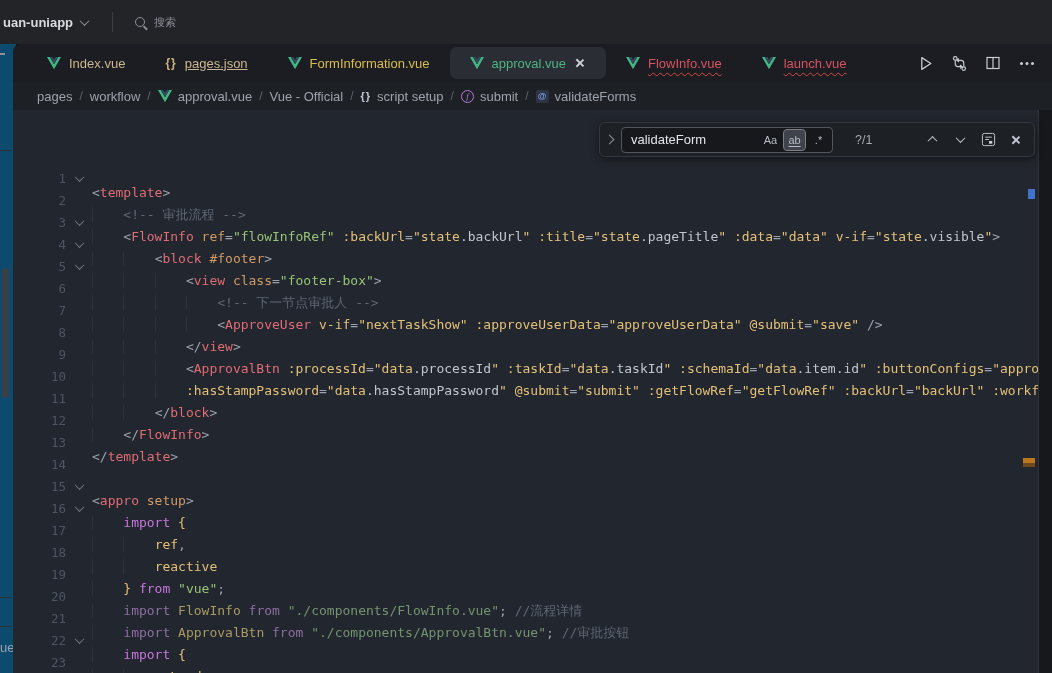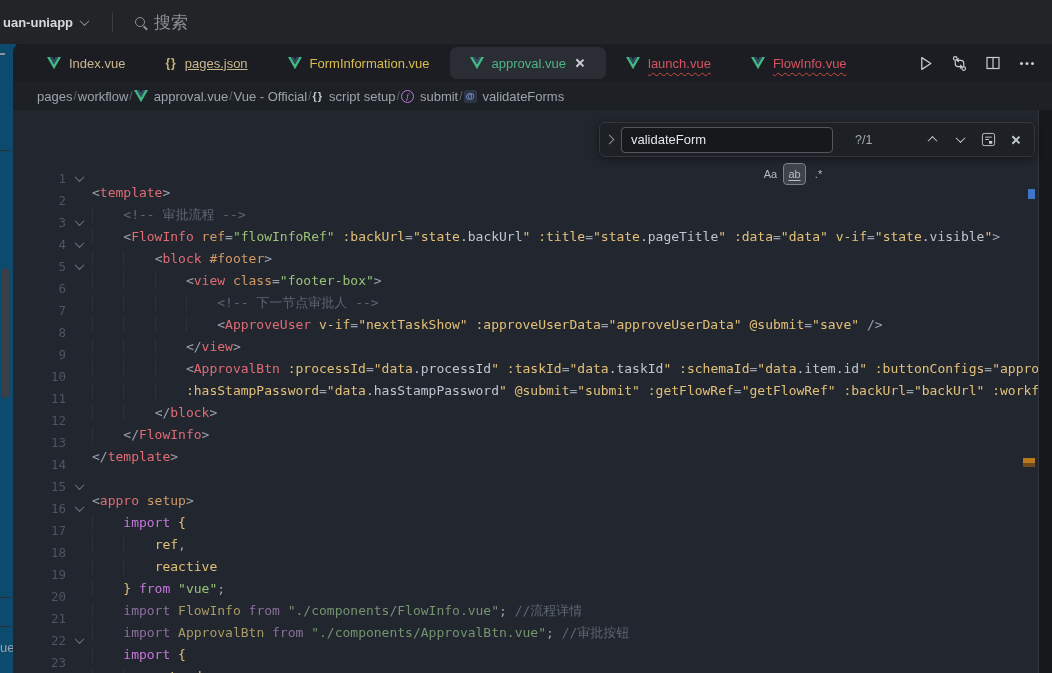--- a/index.html
+++ b/index.html
@@ -8,21 +8,21 @@
   #app { position:relative; width:1052px; height:673px; background:#1d2024; }
 
   
   .titlebar { position:absolute; left:0; top:0; width:1052px; height:44px; background:#232428; display:flex; align-items:center; }
   .ws-name { display:flex; align-items:center; gap:8px; margin-left:3px; color:#d6d9dd; font-size:13px; font-weight:bold; cursor:default; }
   .chev { width:7px; height:7px; border-right:1.5px solid #8a9097; border-bottom:1.5px solid #8a9097; display:inline-block; }
   .chev.down { transform:rotate(45deg) translate(-1px,-1px); }
   .chev.up   { transform:rotate(-135deg) translate(-1px,-1px); }
   .chev.right{ transform:rotate(-45deg); }
   .tdivider { width:1px; height:20px; background:#3b3d42; margin-left:24px; }
-  .tsearch { display:flex; align-items:center; gap:9px; margin-left:22px; color:#8b9098; font-size:17px; }
+  .tsearch { display:flex; align-items:center; gap:9px; margin-left:22px; color:#8b9098; font-size:11px; }
   .mag { width:10px; height:10px; border:1.5px solid #8b9098; border-radius:50%; position:relative; display:inline-block; }
   .mag::after { content:""; position:absolute; width:5px; height:1.5px; background:#8b9098; transform:rotate(45deg); right:-4px; bottom:-2px; }
 
   
   .sliver { position:absolute; left:0; top:44px; width:18px; height:629px; background:#0c4a6e; border-right:2px solid #151619; overflow:hidden; }
   .sliver .dash { position:absolute; left:0; top:9px; width:5px; height:2px; background:#8b9098; }
   .sliver .sep { position:absolute; left:0; width:11px; height:1px; background:#2c2f34; }
   .sliver .thumb { position:absolute; left:2px; top:224px; width:7px; height:130px; background:#3a3f47; border-radius:4px; }
   .sliver .ptxt { position:absolute; left:0; top:596px; color:#9aa1ab; font-size:13px; }
 
@@ -38,21 +38,21 @@
   .braces-w { color:#c3c9d4; font-weight:bold; font-size:11px; letter-spacing:1px; }
   .xicon { position:relative; width:12px; height:12px; display:inline-block; cursor:pointer; }
   .xicon::before,.xicon::after { content:""; position:absolute; left:5px; top:1px; width:1.5px; height:10px; background:#c9cdd4; }
   .xicon::before { transform:rotate(45deg); } .xicon::after { transform:rotate(-45deg); }
   .actions { margin-left:auto; display:flex; align-items:center; gap:16px; padding-right:16px; }
   .act { width:18px; height:18px; display:flex; align-items:center; justify-content:center; cursor:pointer; }
   .dots { display:inline-block; width:14px; height:3px; position:relative; }
   .dots::before { content:""; position:absolute; left:0; top:0; width:3px; height:3px; border-radius:50%; background:#c8ccd4; box-shadow:5.5px 0 0 #c8ccd4, 11px 0 0 #c8ccd4; }
 
   
-  .breadcrumbs { position:absolute; left:0; top:38px; width:100%; height:28px; display:flex; align-items:center; gap:1px; padding-left:24px; font-size:13px; color:#9da3ad; background:#1d2025; }
+  .breadcrumbs { position:absolute; left:0; top:38px; width:100%; height:28px; display:flex; align-items:center; gap:7px; padding-left:24px; font-size:13px; color:#9da3ad; background:#1d2025; }
   .breadcrumbs .sepc { color:#5d636e; font-size:12px; }
   .bc-item { display:flex; align-items:center; gap:6px; cursor:pointer; white-space:nowrap; }
   .fn-icon { width:13px; height:13px; border:1px solid #b57edb; border-radius:50%; color:#b57edb; font-size:9px; display:flex; align-items:center; justify-content:center; font-style:italic; font-family:"Liberation Serif",serif; }
   .sym-icon { width:13px; height:13px; border-radius:2px; background:#2c3445; color:#7b96dd; font-size:9px; font-weight:bold; display:flex; align-items:center; justify-content:center; }
 
   
   .editor { position:absolute; left:0; top:66px; width:1039px; height:563px; background:#22262e; }
   .rstrip { position:absolute; right:0; top:0; width:14px; height:100%; background:#17181c; border-left:1px solid #31343a; }
   .marker { position:absolute; }
 
@@ -75,21 +75,21 @@
   .k  { color:#c678dd; }
   .kd { color:#8d6fa0; }
   .yd { color:#a89a64; }
   .sd { color:#74936f; }
 
   
   .findw { position:absolute; top:12px; right:17px; width:436px; height:35px; background:#1d2025; border:1px solid #34373d; border-radius:6px; box-shadow:0 2px 10px rgba(0,0,0,.45); display:flex; align-items:center; padding:0 8px 0 6px; gap:8px; z-index:5;justify-content:space-between; }
   .find-input-box { position:relative; width:212px; height:26px; background:#16181c; border:1px solid #53565e; border-radius:4px; display:flex; align-items:center; }
   .find-input-box input { position:absolute; left:0; top:0; width:138px; height:100%; background:transparent; border:none; outline:none; color:#e2e5ea; font-size:13px; padding-left:9px; font-family:"Liberation Sans",sans-serif; }
   .toggles { position:absolute; right:3px; top:2px; display:flex; gap:3px; }
-  .tgl { width:21px; height:20px; border-radius:3px; display:flex; align-items:center; justify-content:center; color:#b6bbc4; font-size:11px; cursor:pointer;margin-top:34px; }
+  .tgl { width:21px; height:20px; border-radius:3px; display:flex; align-items:center; justify-content:center; color:#b6bbc4; font-size:11px; cursor:pointer; }
   .tgl.active { background:#3f434b; outline:1px solid #7c8087; }
   .tgl .u { text-decoration:underline; text-underline-offset:2px; }
   .matches { color:#a3a9b2; font-size:12.5px; margin-left:14px; width:34px; }
   .fbtn { width:20px; height:20px; display:flex; align-items:center; justify-content:center; cursor:pointer; }
   .fbtn .chev { border-color:#c3c7cf; }
   .fgrow { flex:1 1 auto; }
   .selicon-x::before,.selicon-x::after { background:#c3c7cf; }
 </style>
 </head>
 <body>
@@ -153,30 +153,30 @@
             <span class="lbl" style="color: rgb(77, 180, 135);">approval.vue</span>
             <span class="xicon"></span>
           </div>
           <div class="tab">
             <span style="display: flex;">
               <svg width="14" height="13" viewBox="0 0 24 22">
                 <path fill="#41b883" d="M0 0h4.8L12 12.4 19.2 0H24L12 20.8z"></path>
                 <path fill="#35495e" d="M4.8 0h4.5L12 4.7 14.7 0h4.5L12 12.4z"></path>
               </svg>
             </span>
-            <span class="lbl squiggle" style="color: rgb(215, 83, 96);">launch.vue</span>
+            <span class="lbl squiggle" style="color: rgb(215, 83, 96);">FlowInfo.vue</span>
           </div>
           <div class="tab">
             <span style="display: flex;">
               <svg width="14" height="13" viewBox="0 0 24 22">
                 <path fill="#41b883" d="M0 0h4.8L12 12.4 19.2 0H24L12 20.8z"></path>
                 <path fill="#35495e" d="M4.8 0h4.5L12 4.7 14.7 0h4.5L12 12.4z"></path>
               </svg>
             </span>
-            <span class="lbl squiggle" style="color: rgb(215, 83, 96);">FlowInfo.vue</span>
+            <span class="lbl squiggle" style="color: rgb(215, 83, 96);">launch.vue</span>
           </div>
         </div>
       <div class="actions" id="action-list">
           <div class="act">
             <svg width="17" height="17" viewBox="0 0 16 16" fill="none" stroke="#c8ccd4" stroke-width="1.2" stroke-linejoin="round">
               <path d="M4.5 2.5v11l8.5-5.5z"></path>
             </svg>
           </div>
           <div class="act">
             <svg width="17" height="17" viewBox="0 0 16 16" fill="none" stroke="#c8ccd4" stroke-width="1.1">

